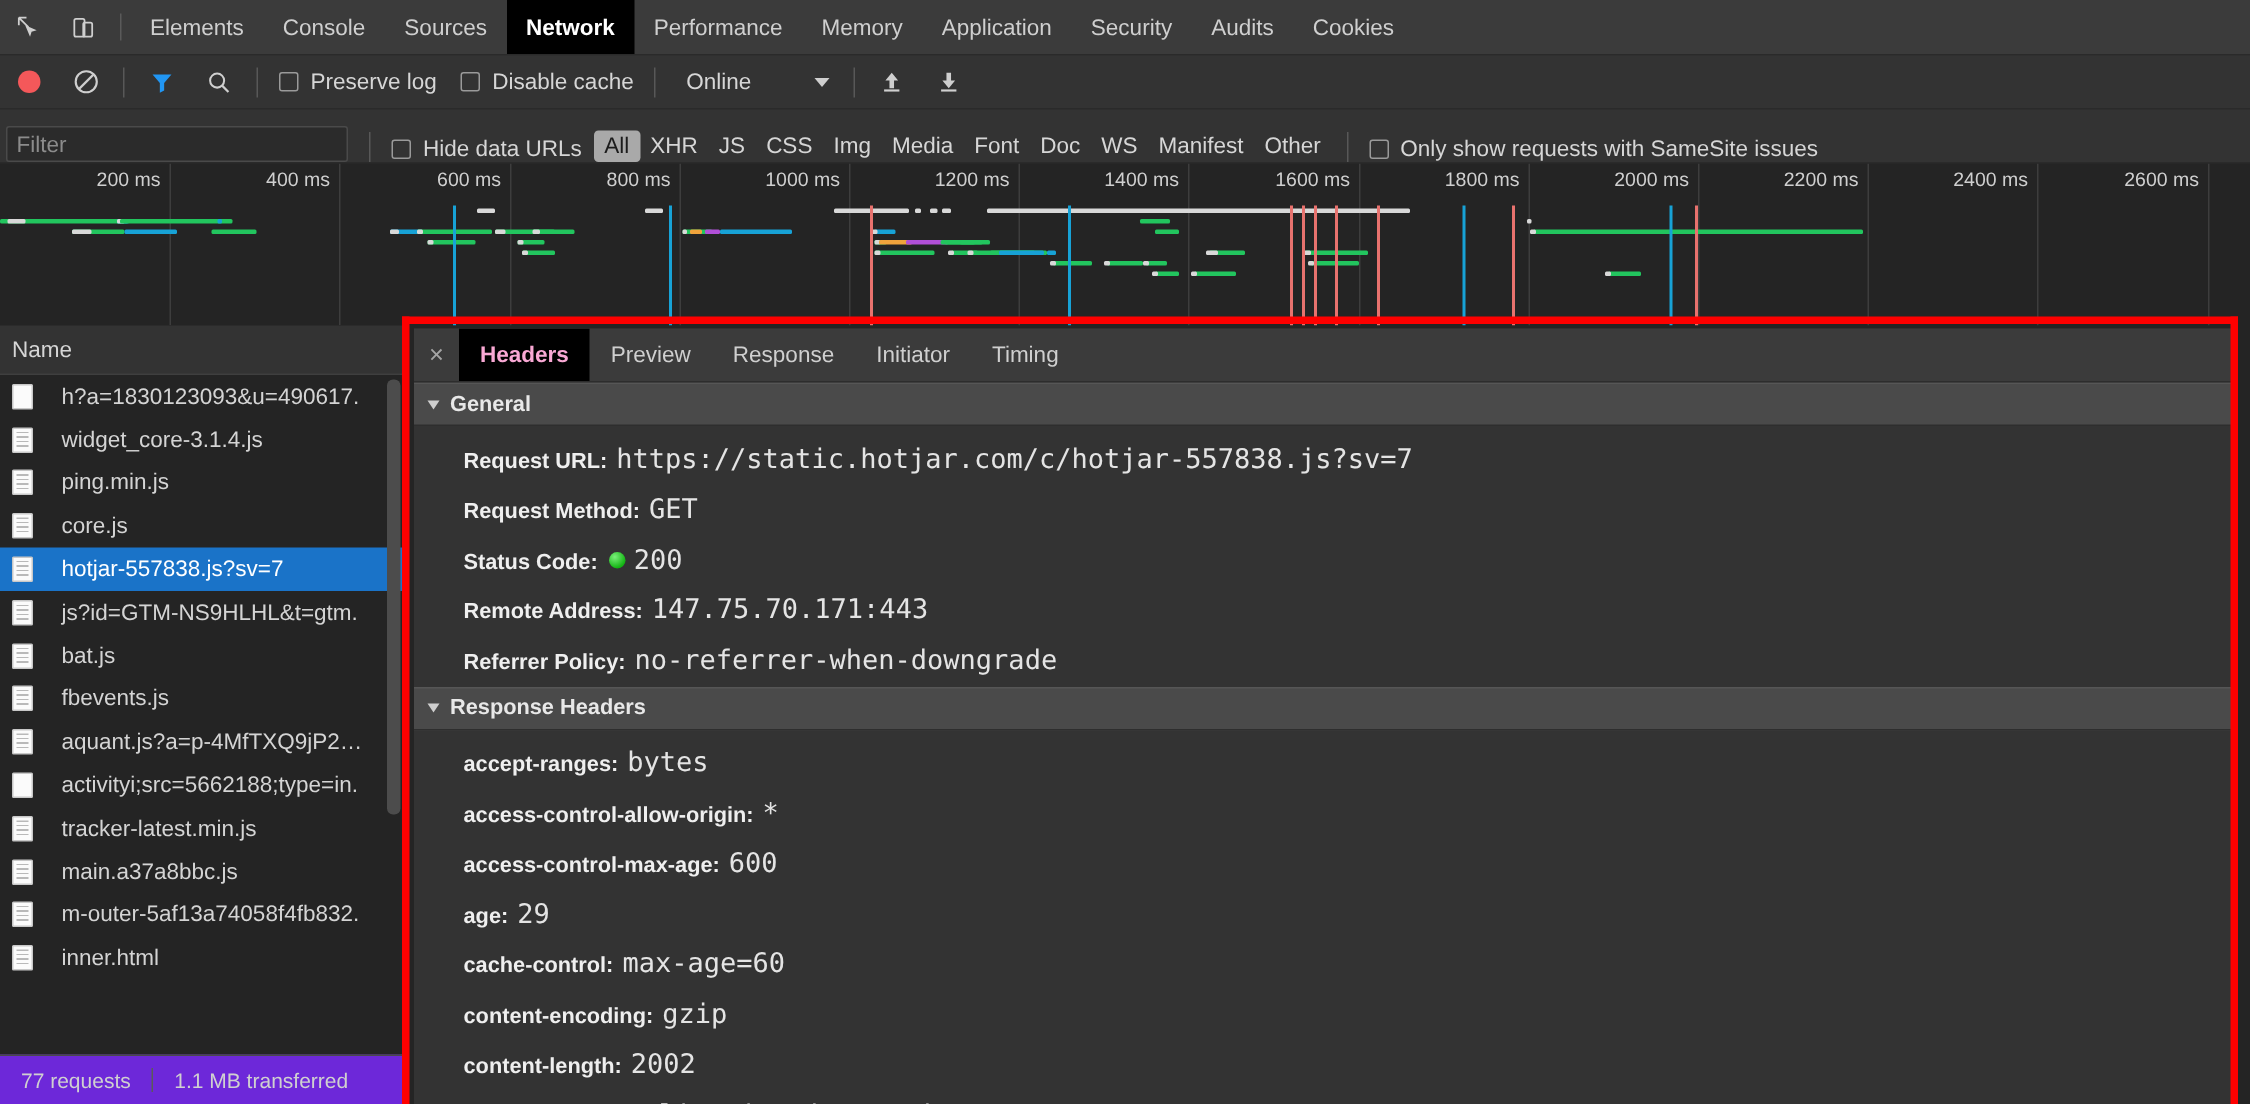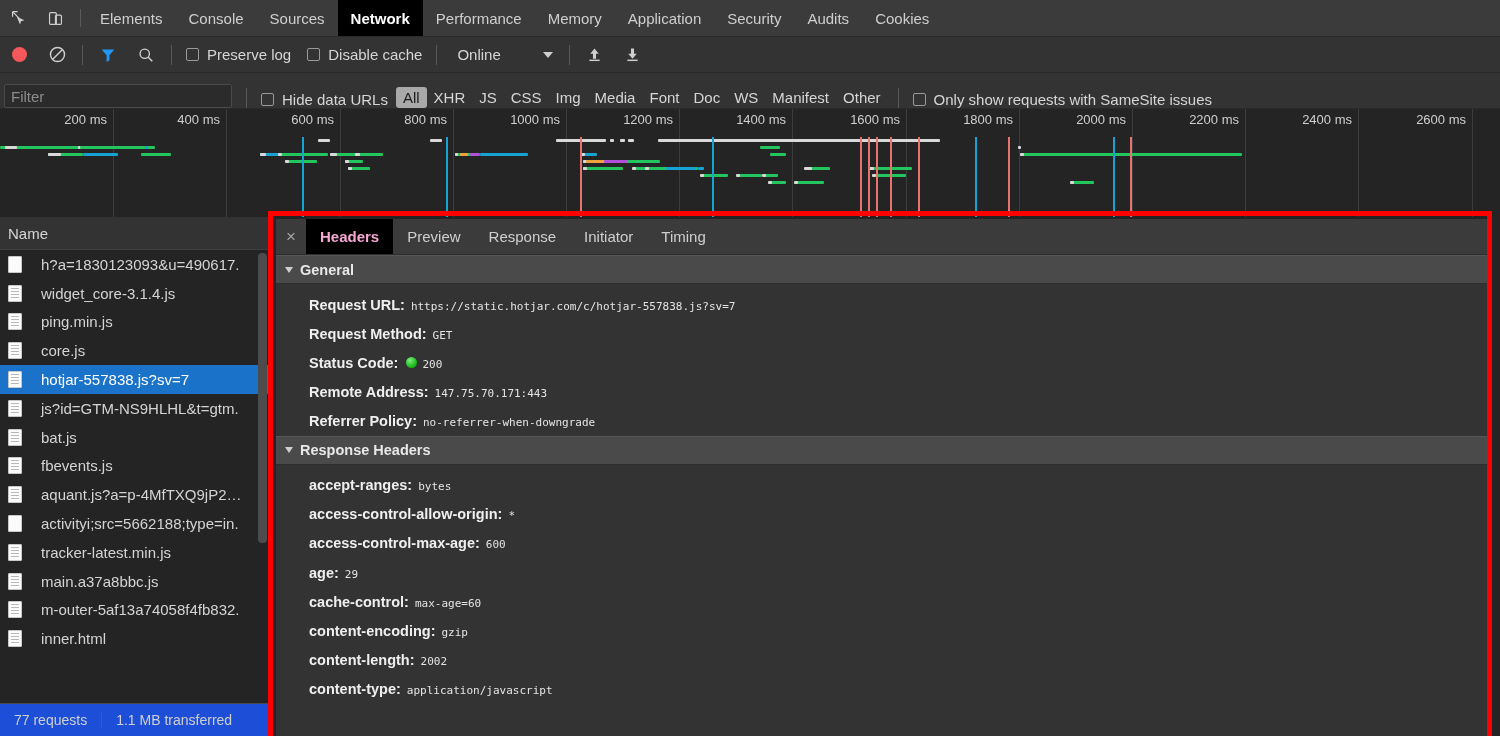--- a/index.html
+++ b/index.html
@@ -115,21 +115,21 @@
   .doc-ico.js::after {
     content: ""; position: absolute; left: 2px; right: 2px; top: 2px; bottom: 2px;
     background: repeating-linear-gradient(to bottom, #b9b9b9 0 1px, transparent 1px 3px);
   }
   .sb-scroll {
     position: absolute; right: 2px; top: 36px; width: 9px; height: 290px;
     background: #4c4c4c; border-radius: 4px;
   }
   .sb-foot {
     position: absolute; left: 0; right: 0; bottom: 0; height: 33px;
-    background: #1d4ed8; border-top: 1px solid #4a4a4a;
+    background: #6d28d9; border-top: 1px solid #4a4a4a;
     display: flex; align-items: center; font-size: 14px; color: #d0d0d0;
   }
   .sb-foot .cell { padding: 0 14px; }
   .sb-foot .cell + .cell { border-left: 1px solid #5a5a5a; }
 
   
   .redbox {
     position: absolute; left: 268px; top: 211px; width: 1224px; height: 525px;
     border: 5px solid #fe0000; border-bottom: none;
   }
@@ -159,21 +159,21 @@
   }
   .caret-open { width: 0; height: 0; border-left: 4.5px solid transparent; border-right: 4.5px solid transparent; border-top: 6px solid #cfcfcf; }
   .kvlist { padding: 6px 0 0 0; }
   .kv {
     display: flex; align-items: baseline; padding: 5.5px 0 5.5px 33px;
     font-size: 14.5px; line-height: 1.25; white-space: nowrap;
   }
   .kv .k { font-weight: bold; color: #efefef; }
   .kv .v {
     color: #e4e4e4; font-family: "DejaVu Sans Mono", monospace;
-    font-size: 11px; margin-left: 6px;
+    font-size: 18px; margin-left: 6px;
   }
   .status-dot {
     width: 11px; height: 11px; border-radius: 50%;
     background: radial-gradient(circle at 35% 30%, #7bf07b, #13b413 70%);
     display: inline-block; margin-left: 8px; margin-right: 5px;
   }
 </style>
 </head>
 <body>
 

